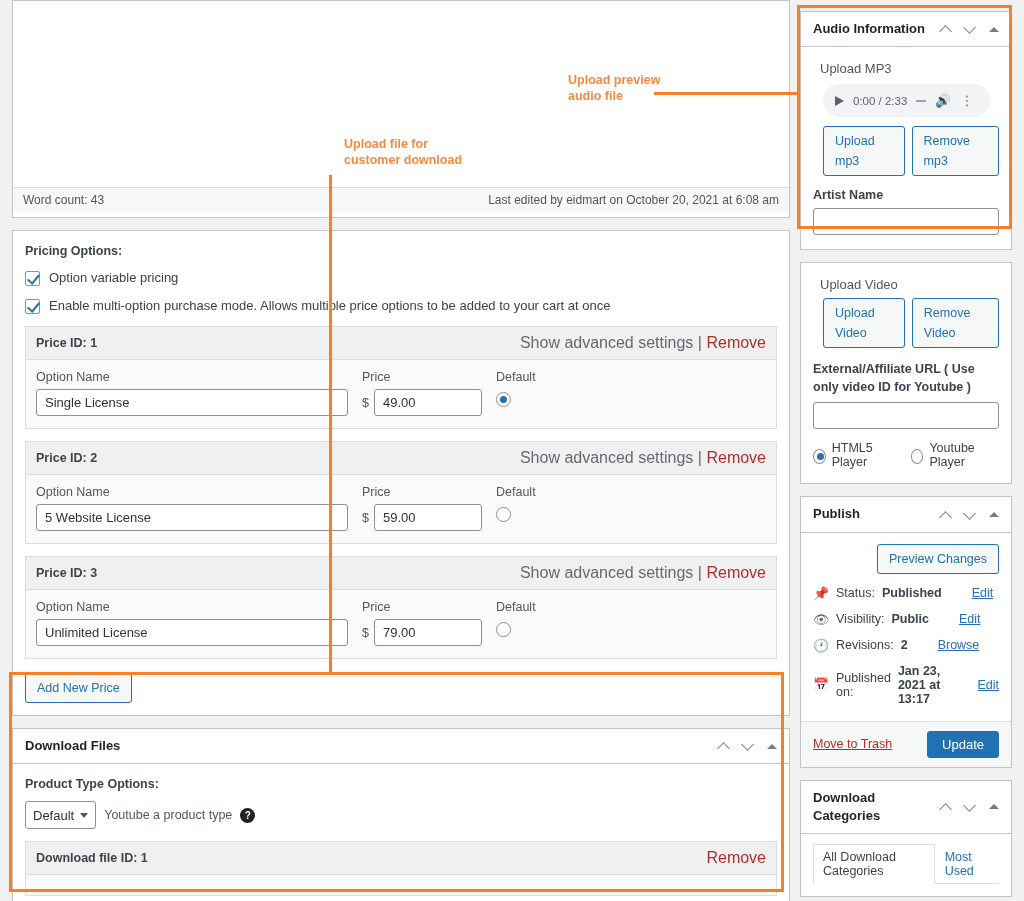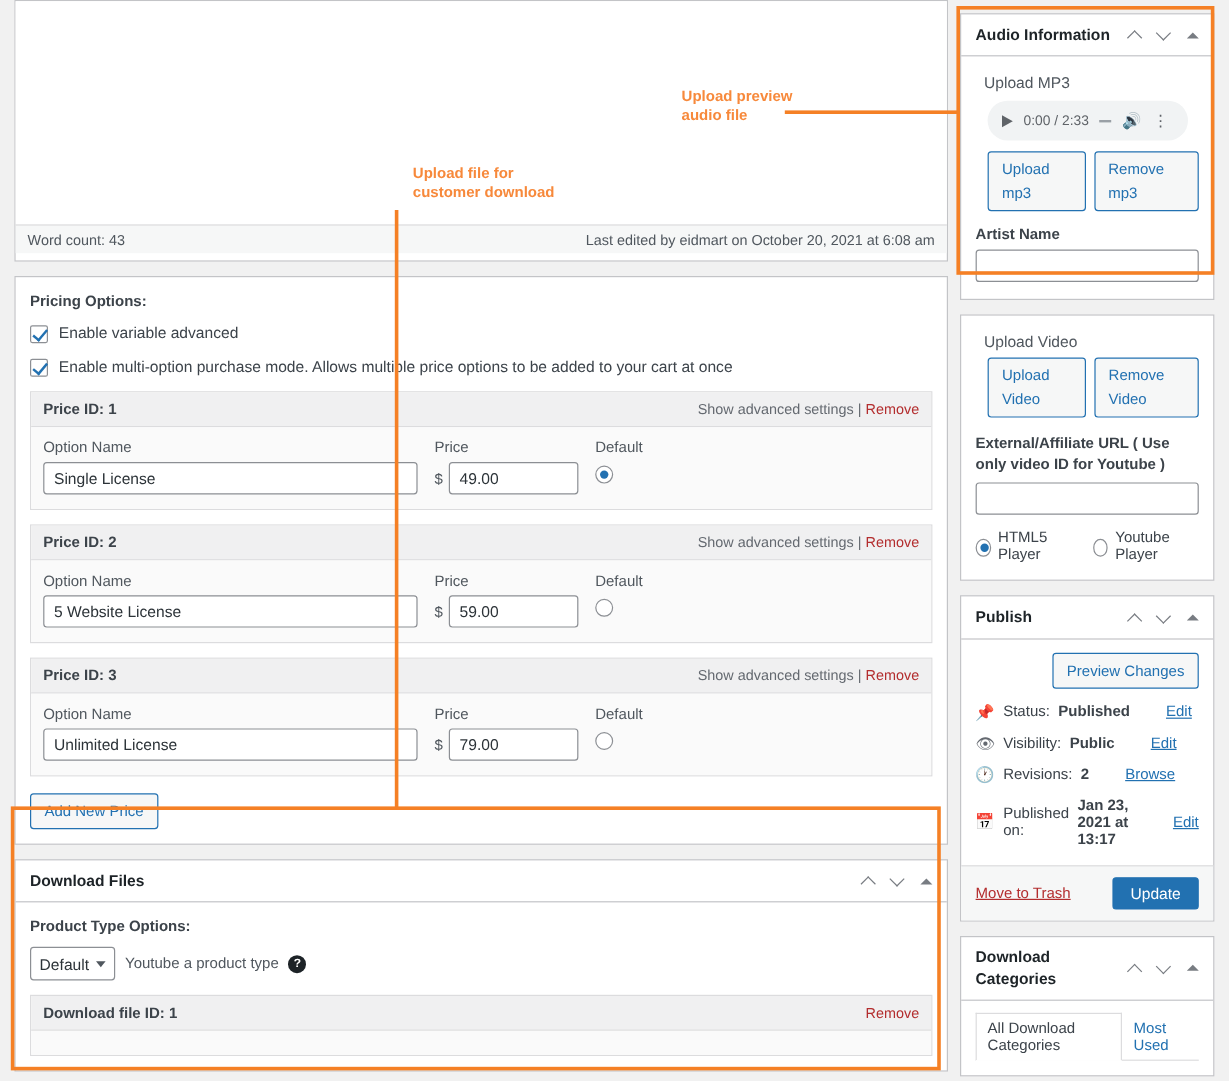--- a/index.html
+++ b/index.html
@@ -73,21 +73,21 @@
     border:solid #2271b1;border-width:0 2px 2px 0;transform:rotate(40deg);
   }
   .cb-text{ font-size:13px; color:#3c434a;}
 
   .price-row { border:1px solid #dcdcde; margin-top:12px; background:#fff; }
   .price-head {
     background:#f0f0f1; border-bottom:1px solid #dcdcde;
     display:flex; align-items:center; padding:7px 10px; min-height:28px;
   }
   .price-id { font-weight:bold; font-size:12.5px; color:#3c434a; flex:1;}
-  .adv-links { font-size:12px; color:#646970; }
+  .adv-links { font-size:16px; color:#646970; }
   .adv-links a { color:#646970; text-decoration:none; }
   .adv-links .rm { color:#b32d2e; }
   .price-body { display:flex; padding:10px 10px 12px 10px; background:#fafafa; }
   .col-optname { width:312px; }
   .col-price   { width:120px; margin-left:14px;}
   .col-default { width:110px; margin-left:14px;}
   input[type=text], .tinput {
     border:1px solid #8c8f94; border-radius:3px; background:#fff;
     padding:5px 8px; font-size:13px; color:#2c3338; height:27px;
     font-family:"Liberation Sans", sans-serif; width:100%;
@@ -194,21 +194,21 @@
         <span>Last edited by eidmart on October 20, 2021 at 6:08 am</span>
       </div>
     </div>
 
     <div class="postbox">
       <div class="pb-body">
         <span class="strong-label">Pricing Options:</span>
 
         <div class="cb-row">
           <span class="cbx on"></span>
-          <span class="cb-text">Enable variable advanced</span>
+          <span class="cb-text">Option variable pricing</span>
         </div>
         <div class="cb-row">
           <span class="cbx on"></span>
           <span class="cb-text">Enable multi-option purchase mode. Allows multiple price options to be added to your cart at once</span>
         </div>
 
         
         <div class="price-row">
           <div class="price-head">
             <span class="price-id">Price ID: 1</span>

